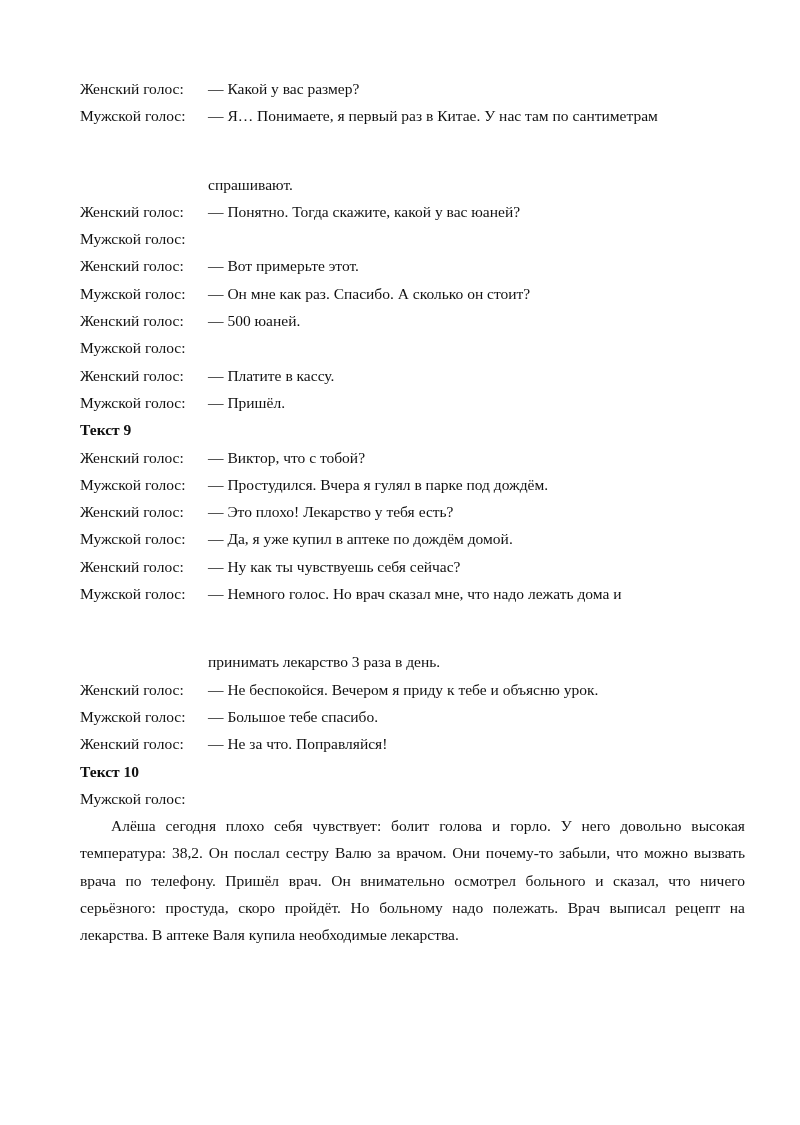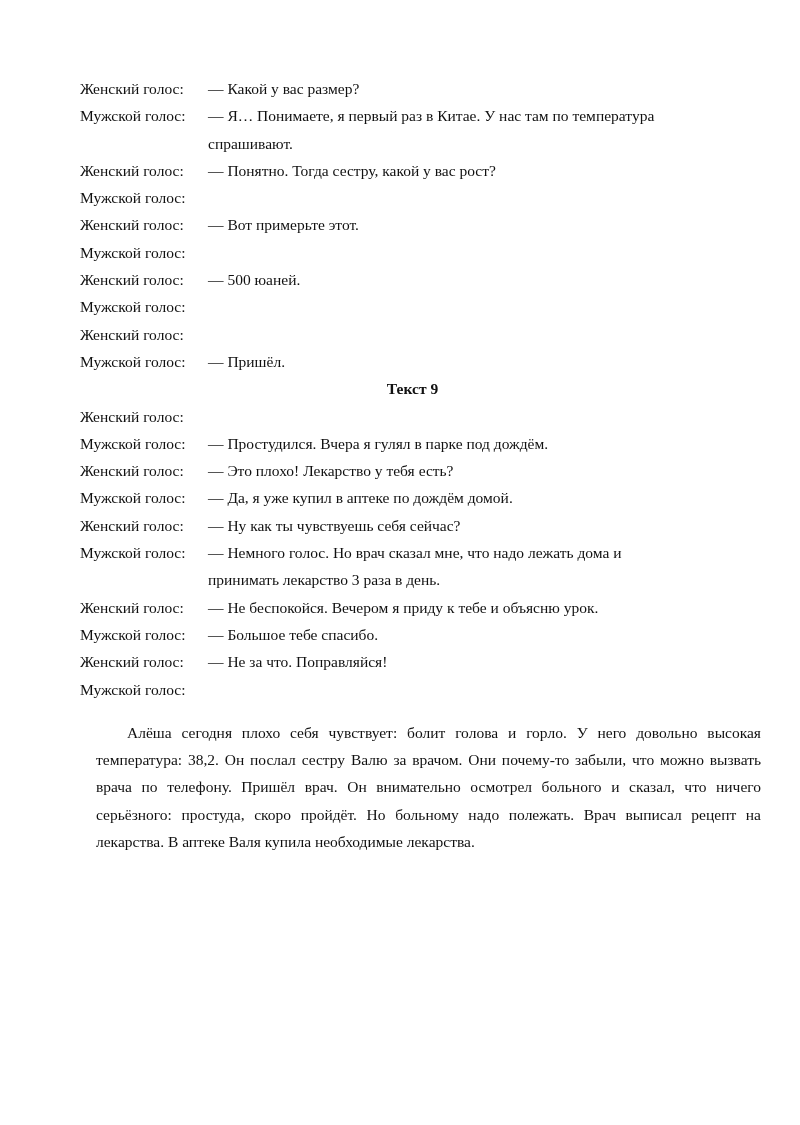--- a/index.html
+++ b/index.html
@@ -30,90 +30,93 @@
     }
     .speaker {
       width: 128px;
       flex: 0 0 128px;
     }
     .utter {
       flex: 1;
     }
     .cont {
       padding-left: 128px;
+      margin-top: 41px;
     }
     .heading {
       font-weight: bold;
       height: 27.3px;
       line-height: 27.3px;
-      text-align: center;
     }
     .solo-speaker {
       height: 27.3px;
       line-height: 27.3px;
     }
     .para {
       text-align: justify;
       text-indent: 2em;
       line-height: 27.3px;
-      margin: 16px;
+      margin: 0;
       width: 665px;
     }
   </style>
 </head>
 <body>
 
 <div class="page">
 
   <div>
     <div class="line">
       <span class="speaker">Женский голос:</span>
       <span class="utter">— Какой у вас размер?</span>
     </div>
     <div class="line">
       <span class="speaker">Мужской голос:</span>
-      <span class="utter">— Я… Понимаете, я первый раз в Китае. У нас там по температура</span>
+      <span class="utter">— Я… Понимаете, я первый раз в Китае. У нас там по сантиметрам</span>
     </div>
     <div class="line cont">
       <span class="utter">спрашивают.</span>
     </div>
     <div class="line">
       <span class="speaker">Женский голос:</span>
-      <span class="utter">— Понятно. Тогда сестру, какой у вас рост?</span>
+      <span class="utter">— Понятно. Тогда скажите, какой у вас юаней?</span>
     </div>
     <div class="line">
       <span class="speaker">Мужской голос:</span>
     </div>
     <div class="line">
       <span class="speaker">Женский голос:</span>
       <span class="utter">— Вот примерьте этот.</span>
     </div>
     <div class="line">
       <span class="speaker">Мужской голос:</span>
+      <span class="utter">— Он мне как раз. Спасибо. А сколько он стоит?</span>
     </div>
     <div class="line">
       <span class="speaker">Женский голос:</span>
       <span class="utter">— 500 юаней.</span>
     </div>
     <div class="line">
       <span class="speaker">Мужской голос:</span>
     </div>
     <div class="line">
       <span class="speaker">Женский голос:</span>
+      <span class="utter">— Платите в кассу.</span>
     </div>
     <div class="line">
       <span class="speaker">Мужской голос:</span>
       <span class="utter">— Пришёл.</span>
     </div>
   </div>
 
   <div>
     <div class="heading">Текст 9</div>
     <div class="line">
       <span class="speaker">Женский голос:</span>
+      <span class="utter">— Виктор, что с тобой?</span>
     </div>
     <div class="line">
       <span class="speaker">Мужской голос:</span>
       <span class="utter">— Простудился. Вчера я гулял в парке под дождём.</span>
     </div>
     <div class="line">
       <span class="speaker">Женский голос:</span>
       <span class="utter">— Это плохо! Лекарство у тебя есть?</span>
     </div>
     <div class="line">
@@ -139,17 +142,18 @@
       <span class="speaker">Мужской голос:</span>
       <span class="utter">— Большое тебе спасибо.</span>
     </div>
     <div class="line">
       <span class="speaker">Женский голос:</span>
       <span class="utter">— Не за что. Поправляйся!</span>
     </div>
   </div>
 
   <div>
+    <div class="heading">Текст 10</div>
     <div class="solo-speaker">Мужской голос:</div>
     <p class="para">Алёша сегодня плохо себя чувствует: болит голова и горло. У него довольно высокая температура: 38,2. Он послал сестру Валю за врачом. Они почему-то забыли, что можно вызвать врача по телефону. Пришёл врач. Он внимательно осмотрел больного и сказал, что ничего серьёзного: простуда, скоро пройдёт. Но больному надо полежать. Врач выписал рецепт на лекарства. В аптеке Валя купила необходимые лекарства.</p>
   </div>
 
 </div>
 
 </body></html>

